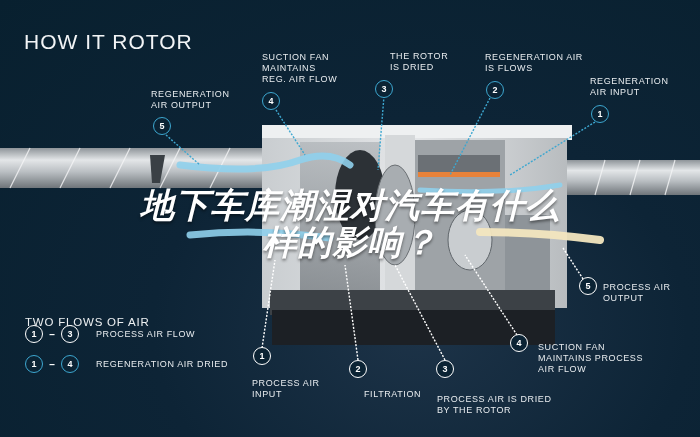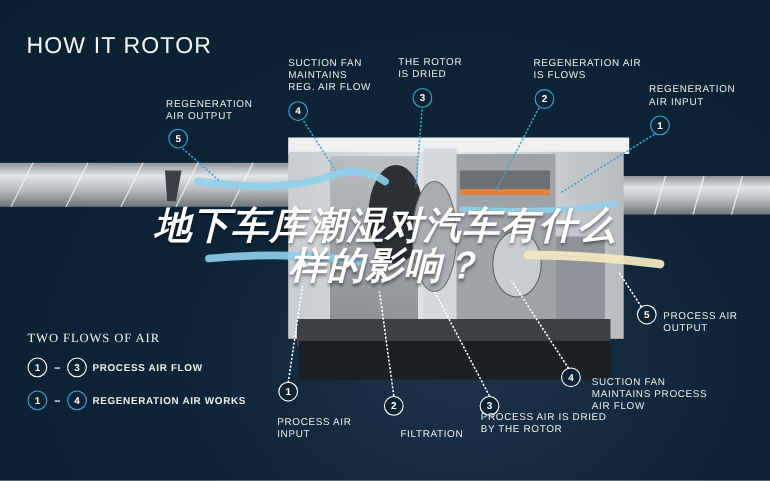--- a/index.html
+++ b/index.html
@@ -20,24 +20,24 @@
     font-size: 9px; font-weight: 400; letter-spacing: 0.6px; line-height: 11px;
     color: #e8ecef; white-space: pre-line;
   }
   .badge {
     width: 18px; height: 18px; border-radius: 50%;
     border: 1.6px solid #fff; color: #fff; font-size: 9px; font-weight: 700;
     display: flex; align-items: center; justify-content: center;
     background: #0b2334;
   }
   .badge.blue { border-color: #3da7d0; }
-  .legend-title { left: 25px; top: 302px; font-size: 11.5px; letter-spacing: 0.8px; color: #eef1f3; font-weight: 400; font-family: Liberation Serif, serif; }
+  .legend-title { left: 25px; top: 316px; font-size: 11.5px; letter-spacing: 0.8px; color: #eef1f3; font-weight: 400; }
   .legend-row { left: 25px; display: flex; align-items: center; gap: 5px; }
   .legend-row .dash { font-size: 10px; color: #fff; font-weight: 700; width: 8px; text-align: center; }
-  .legend-row .txt { margin-left: 0; font-size: 9px; font-weight: 700; letter-spacing: 0.6px; color: #e8ecef; }
+  .legend-row .txt { margin-left: 12px; font-size: 9px; font-weight: 400; letter-spacing: 0.6px; color: #e8ecef; }
   .overlay-title {
     left: 0; width: 700px; text-align: center;
     font-family: "DejaVu Sans", sans-serif; font-weight: 700; font-style: italic;
     color: #fff; font-size: 34px; line-height: 44px;
     text-shadow: 0 2px 3px rgba(0,0,0,0.45);
     letter-spacing: 1px;
   }
 </style>
 </head>
 <body>
@@ -128,41 +128,41 @@
 
 <div class="abs label" style="left:151px;top:89px">REGENERATION
 AIR OUTPUT</div>
 <div class="abs badge blue" style="left:153px;top:117px">5</div>
 
 <div class="abs label" style="left:262px;top:52px">SUCTION FAN
 MAINTAINS
 REG. AIR FLOW</div>
 <div class="abs badge blue" style="left:262px;top:92px">4</div>
 
-<div class="abs label" style="left:362px;top:51px">THE ROTOR
+<div class="abs label" style="left:390px;top:51px">THE ROTOR
 IS DRIED</div>
 <div class="abs badge blue" style="left:375px;top:80px">3</div>
 
 <div class="abs label" style="left:485px;top:52px">REGENERATION AIR
 IS FLOWS</div>
 <div class="abs badge blue" style="left:486px;top:81px">2</div>
 
 <div class="abs label" style="left:590px;top:76px">REGENERATION
 AIR INPUT</div>
 <div class="abs badge blue" style="left:591px;top:105px">1</div>
 
 <div class="abs badge" style="left:253px;top:347px">1</div>
 <div class="abs label" style="left:252px;top:378px">PROCESS AIR
 INPUT</div>
 
 <div class="abs badge" style="left:349px;top:360px">2</div>
 <div class="abs label" style="left:364px;top:389px">FILTRATION</div>
 
 <div class="abs badge" style="left:436px;top:360px">3</div>
-<div class="abs label" style="left:437px;top:374px">PROCESS AIR IS DRIED
+<div class="abs label" style="left:437px;top:394px">PROCESS AIR IS DRIED
 BY THE ROTOR</div>
 
 <div class="abs badge" style="left:510px;top:334px">4</div>
 <div class="abs label" style="left:538px;top:342px">SUCTION FAN
 MAINTAINS PROCESS
 AIR FLOW</div>
 
 <div class="abs badge" style="left:579px;top:277px">5</div>
 <div class="abs label" style="left:603px;top:282px">PROCESS AIR
 OUTPUT</div>
@@ -171,17 +171,17 @@
 <div class="abs legend-row" style="top:325px">
   <div class="badge">1</div>
   <span class="dash">–</span>
   <div class="badge">3</div>
   <span class="txt">PROCESS AIR FLOW</span>
 </div>
 <div class="abs legend-row" style="top:355px">
   <div class="badge blue">1</div>
   <span class="dash">–</span>
   <div class="badge blue">4</div>
-  <span class="txt">REGENERATION AIR WORKS</span>
+  <span class="txt">REGENERATION AIR DRIED</span>
 </div>
 
 <div class="abs overlay-title" style="top:183px">地下车库潮湿对汽车有什么</div>
 <div class="abs overlay-title" style="top:220px">样的影响？</div>
 
 </body></html>

